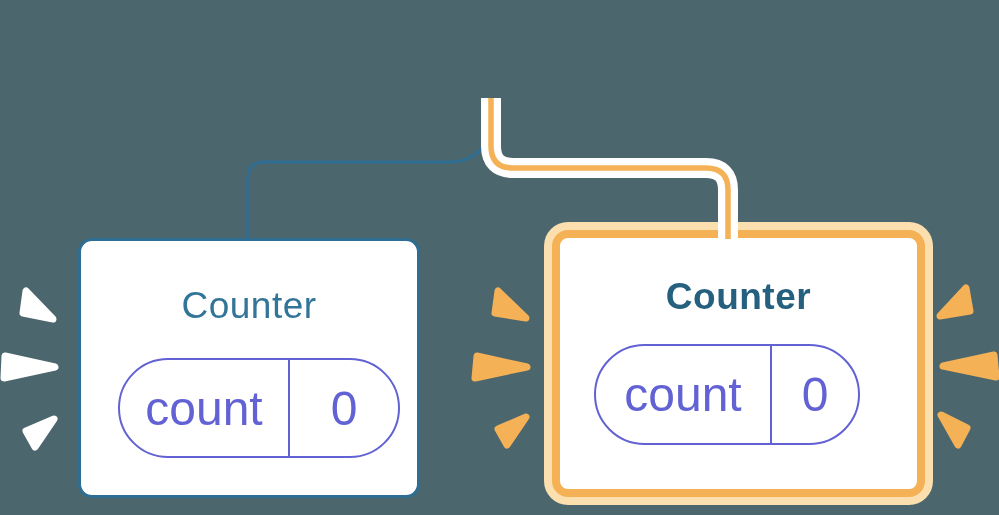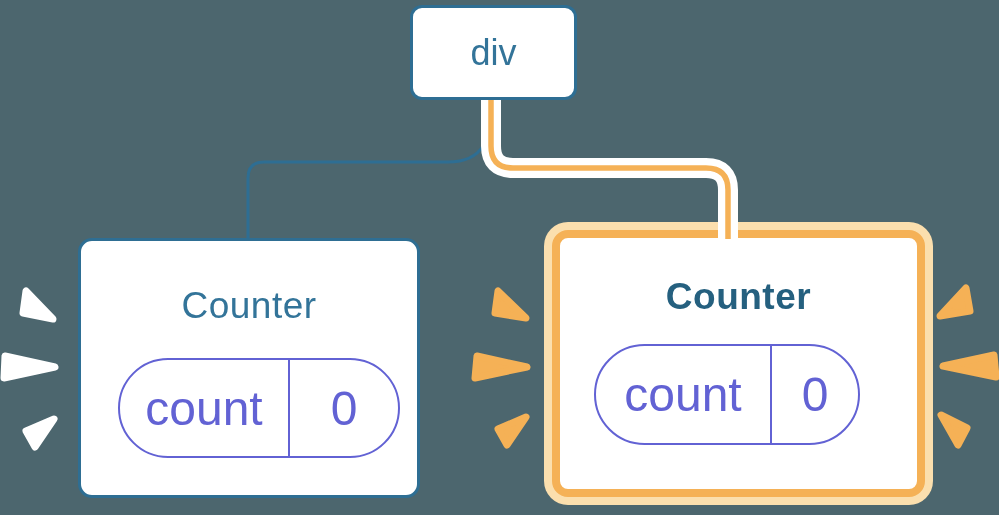--- a/index.html
+++ b/index.html
@@ -108,17 +108,14 @@
 
     <path class="mark-orange" d="M 498 291 L 495 313 L 526 318 Z"></path>
     <path class="mark-orange" d="M 477 356 L 475 378 L 527 367 Z"></path>
     <path class="mark-orange" d="M 526 417 L 498 429 L 507 445 Z"></path>
 
     <path class="mark-orange" d="M 966 288 L 970 311 L 940 316 Z"></path>
     <path class="mark-orange" d="M 994 355 L 996 377 L 943 366 Z"></path>
     <path class="mark-orange" d="M 941 415 L 967 428 L 958 445 Z"></path>
   </svg>
 
-  <div class="node root-node">
-    <span>div</span>
-  </div>
 
 </div>
 
 </body></html>

